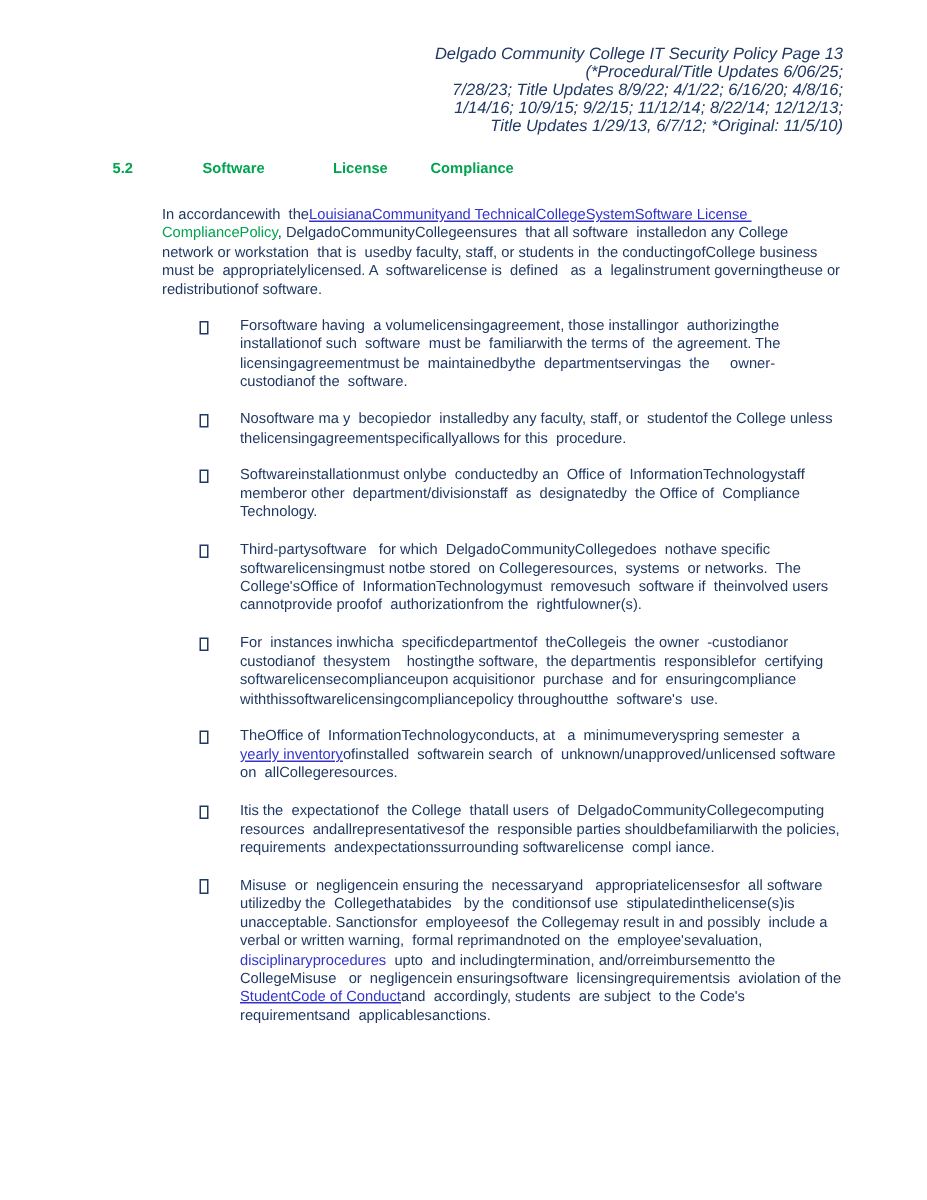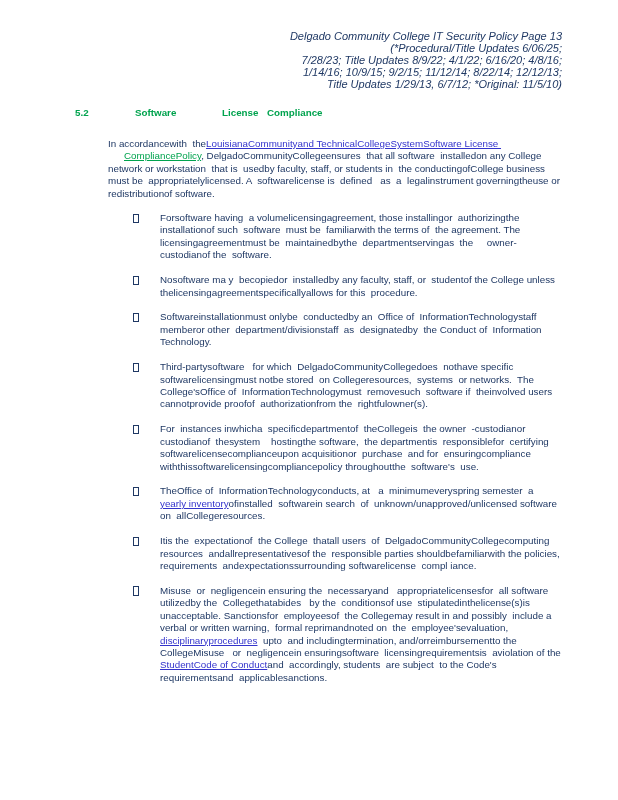--- a/index.html
+++ b/index.html
@@ -21,40 +21,40 @@
   }
   
   .section-heading{
     margin:17px 0 0 75px;
     font-size:9.8px;font-weight:bold;
     color:var(--green);
     white-space:nowrap;
   }
   .section-heading .sec-num{display:inline-block;width:60px;}
   .section-heading .w1{display:inline-block;width:87px;}
-  .section-heading .w2{display:inline-block;width:45px;}
+  .section-heading .w2{display:inline-block;width:65px;}
   
   .body-col{
     margin:20px 56px 0 108px;
     width:454px;
     font-size:9.8px;
     line-height:12.4px;
   }
   .para{white-space:pre-wrap;margin:0 0 12px 0;}
   .bullet-item{display:flex;margin:0 0 12.5px 0;}
   .bullet-marker-cell{flex:0 0 27px;padding-left:25px;box-sizing:content-box;}
   .tofu{
     display:inline-block;width:4px;height:7.5px;
     border:1px solid currentColor;margin-top:1.5px;
   }
   .bullet-text{flex:1;white-space:pre-wrap;}
   .seg.plain{color:var(--body-text);text-align:right;}
   .seg.link-blue{color:var(--blue);text-decoration:underline;}
-  .seg.link-blue-plain{color:var(--blue);text-decoration:underline;}
-  .seg.link-green{color:var(--green);text-decoration:underline;margin-left:16px;}
+  .seg.link-blue-plain{color:var(--blue);}
+  .seg.link-green{color:var(--green);}
 </style>
 </head>
 <body style="--body-text: #1f3864; --green: #00a34e; --blue: #3333cc;">
 
 <div class="page">
 
   <div class="doc-header">
     <div>Delgado Community  College  IT Security Policy    Page 13</div>
     <div>(*Procedural/Title Updates  6/06/25;</div>
     <div>7/28/23; Title  Updates 8/9/22; 4/1/22; 6/16/20;  4/8/16;</div>
@@ -77,21 +77,21 @@
     <div class="bullet-text"><span class="seg plain">Forsoftware having  a volumelicensingagreement, those installingor  authorizingthe installationof such  software  must be  familiarwith the terms of  the agreement. The licensingagreementmust be  maintainedbythe  departmentservingas  the     owner-custodianof the  software.</span></div>
   </div>
 
   <div class="bullet-item">
     <span class="bullet-marker-cell"><span class="tofu"></span></span>
     <div class="bullet-text"><span class="seg plain">Nosoftware ma y  becopiedor  installedby any faculty, staff, or  studentof the College unless  thelicensingagreementspecificallyallows for this  procedure.</span></div>
   </div>
 
   <div class="bullet-item">
     <span class="bullet-marker-cell"><span class="tofu"></span></span>
-    <div class="bullet-text"><span class="seg plain">Softwareinstallationmust onlybe  conductedby an  Office of  InformationTechnologystaff memberor other  department/divisionstaff  as  designatedby  the Conduct of  Information Technology.</span></div>
+    <div class="bullet-text"><span class="seg plain">Softwareinstallationmust onlybe  conductedby an  Office of  InformationTechnologystaff memberor other  department/divisionstaff  as  designatedby  the Office of  Compliance Technology.</span></div>
   </div>
 
   <div class="bullet-item">
     <span class="bullet-marker-cell"><span class="tofu"></span></span>
     <div class="bullet-text"><span class="seg plain">Third-partysoftware   for which  DelgadoCommunityCollegedoes  nothave specific softwarelicensingmust notbe stored  on Collegeresources,  systems  or networks.  The College'sOffice of  InformationTechnologymust  removesuch  software if  theinvolved users  cannotprovide proofof  authorizationfrom the  rightfulowner(s).</span></div>
   </div>
 
   <div class="bullet-item">
     <span class="bullet-marker-cell"><span class="tofu"></span></span>
     <div class="bullet-text"><span class="seg plain">For  instances inwhicha  specificdepartmentof  theCollegeis  the owner  -custodianor custodianof  thesystem    hostingthe software,  the departmentis  responsiblefor  certifying softwarelicensecomplianceupon acquisitionor  purchase  and for  ensuringcompliance withthissoftwarelicensingcompliancepolicy throughoutthe  software's  use.</span></div>

